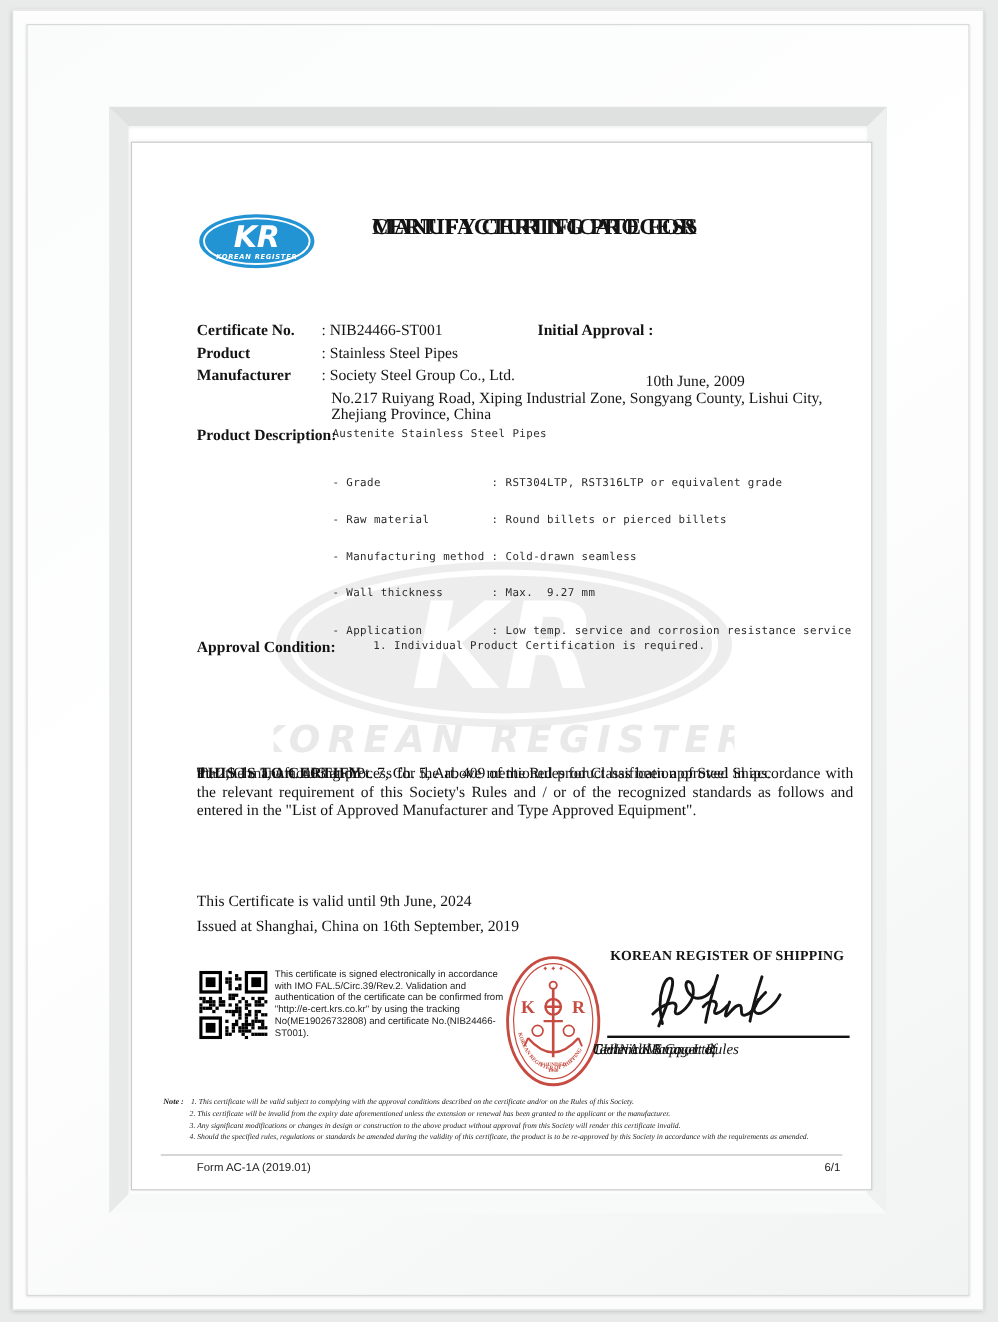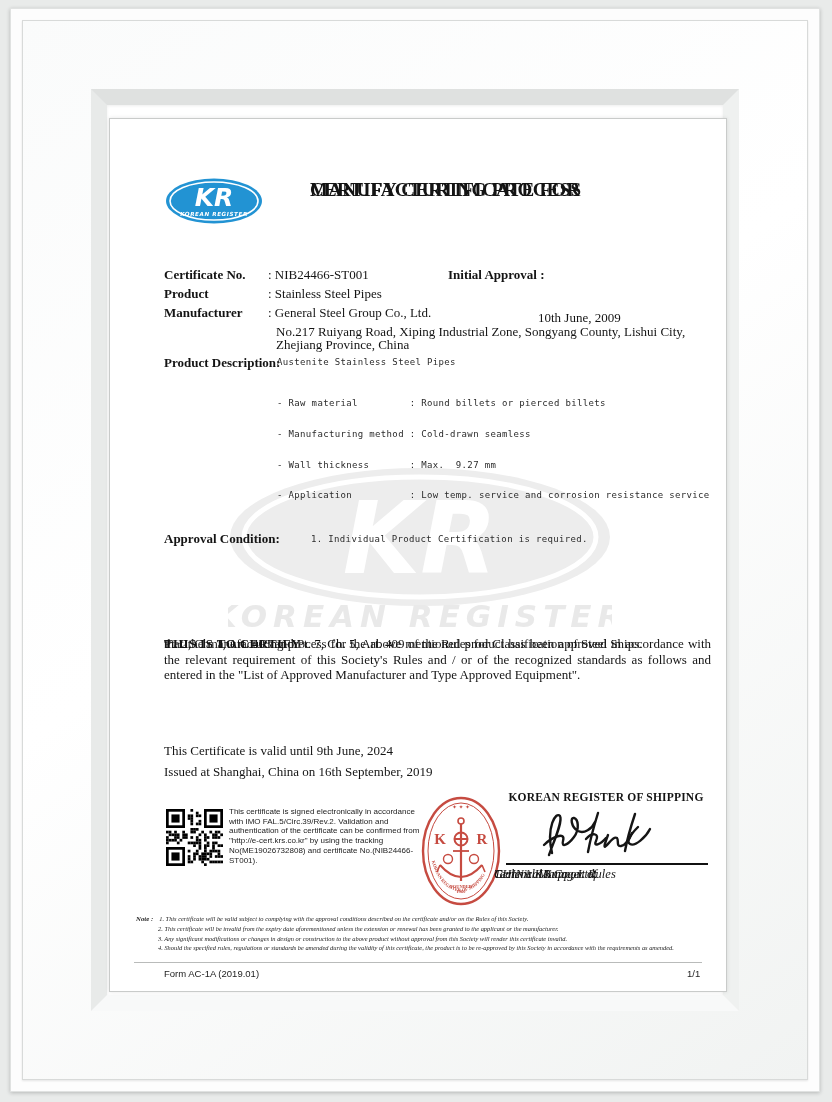--- a/index.html
+++ b/index.html
@@ -102,28 +102,29 @@
 
   <div class="lab" style="left:54px;top:148px;">Certificate No.</div>
   <div class="val" style="left:158px;top:148px;">: NIB24466-ST001</div>
   <div class="lab" style="left:338px;top:148px;">Initial Approval :</div>
   <div class="val" style="left:428px;top:148px;margin-top:43px;">10th June, 2009</div>
 
   <div class="lab" style="left:54px;top:167px;">Product</div>
   <div class="val" style="left:158px;top:167px;">: Stainless Steel Pipes</div>
 
   <div class="lab" style="left:54px;top:186px;">Manufacturer</div>
-  <div class="val" style="left:158px;top:186px;">: General Steel Group Co., Ltd.</div>
+  <div class="val" style="left:158px;top:186px;">: Society Steel Group Co., Ltd.</div>
   <div class="val" style="left:166px;top:205px;">No.217 Ruiyang Road, Xiping Industrial Zone, Songyang County, Lishui City,</div>
   <div class="val" style="left:166px;top:218px;">Zhejiang Province, China</div>
 
   <div class="lab" style="left:54px;top:236px;">Product Description:</div>
   <div class="mono" style="left:167px;top:238px;">Austenite Stainless Steel Pipes</div>
 
   <div class="mono specs" style="left:167px;top:259px;">
+    <div>- Grade                : RST304LTP, RST316LTP or equivalent grade</div>
     <div>- Raw material         : Round billets or pierced billets</div>
     <div>- Manufacturing method : Cold-drawn seamless</div>
     <div>- Wall thickness       : Max.  9.27 mm</div>
     <div>- Application          : Low temp. service and corrosion resistance service</div>
   </div>
 
   <div class="lab" style="left:54px;top:412px;">Approval Condition:</div>
   <div class="mono" style="left:201px;top:415px;">1. Individual Product Certification is required.</div>
 
   <div class="certify">
@@ -315,15 +316,15 @@
   <div class="notes">
     <span class="note-label">Note :</span>
     <div class="nitem">1. This certificate will be valid subject to complying with the approval conditions described on the certificate and/or on the Rules of this Society.</div>
     <div class="nitem">2. This certificate will be invalid from the expiry date aforementioned unless the extension or renewal has been granted to the applicant or the manufacturer.</div>
     <div class="nitem">3. Any significant modifications or changes in design or construction to the above product without approval from this Society will render this certificate invalid.</div>
     <div class="nitem">4. Should the specified rules, regulations or standards be amended during the validity of this certificate, the product is to be re-approved by this Society in accordance with the requirements as amended.</div>
   </div>
 
   <div class="footline"></div>
   <div class="foot" style="left:54px;top:849px;">Form AC-1A (2019.01)</div>
-  <div class="foot" style="left:577px;top:849px;">1/1</div>
+  <div class="foot" style="left:577px;top:849px;">6/1</div>
 
 </div>
 
 </body></html>

